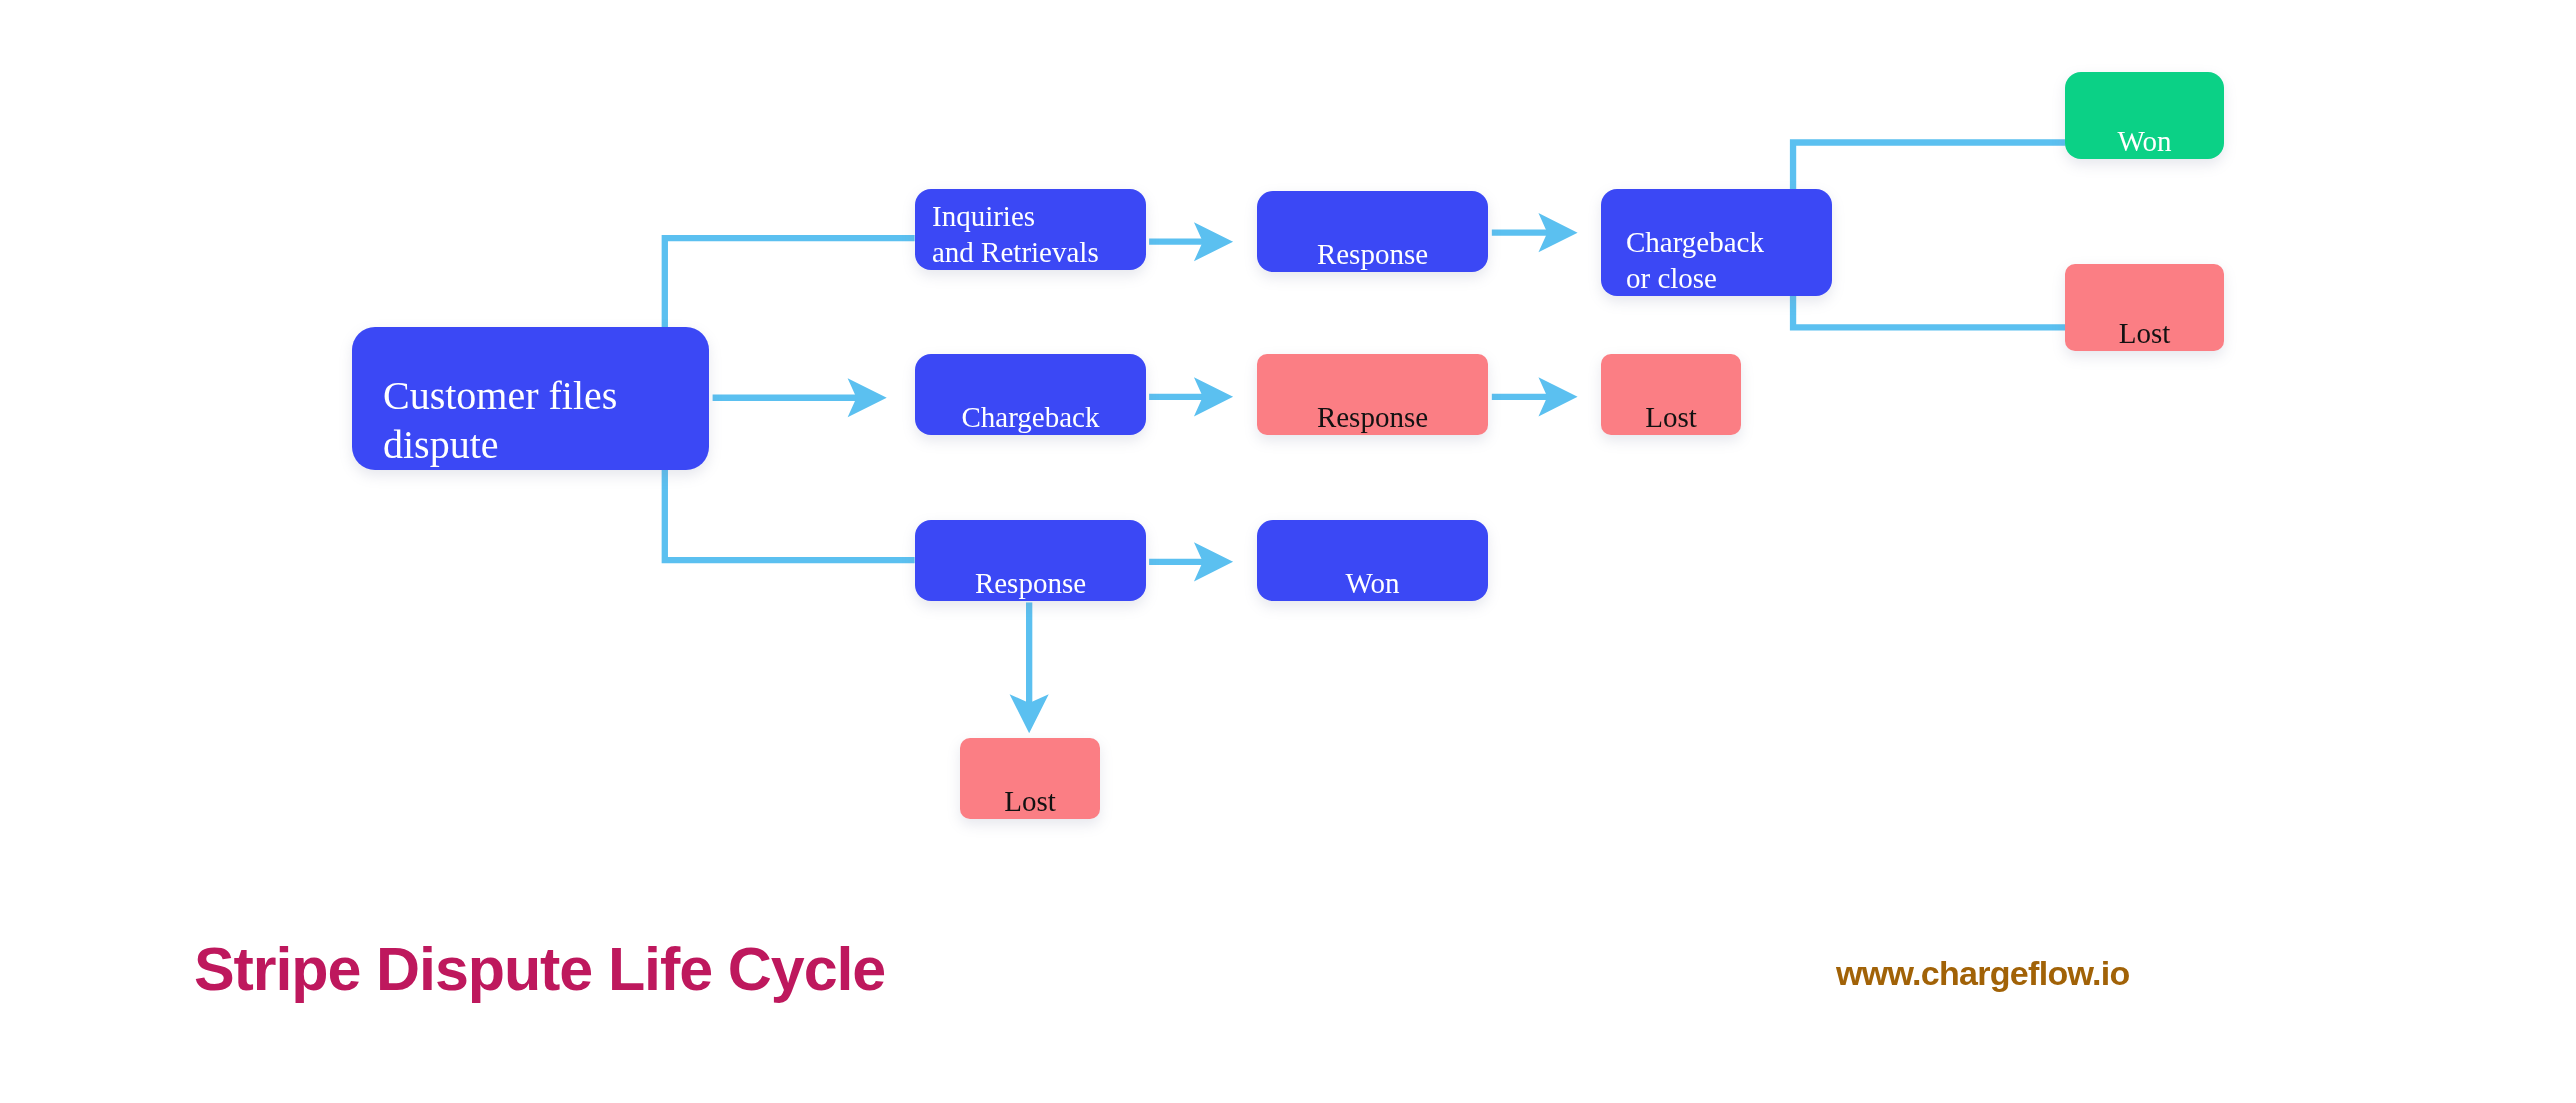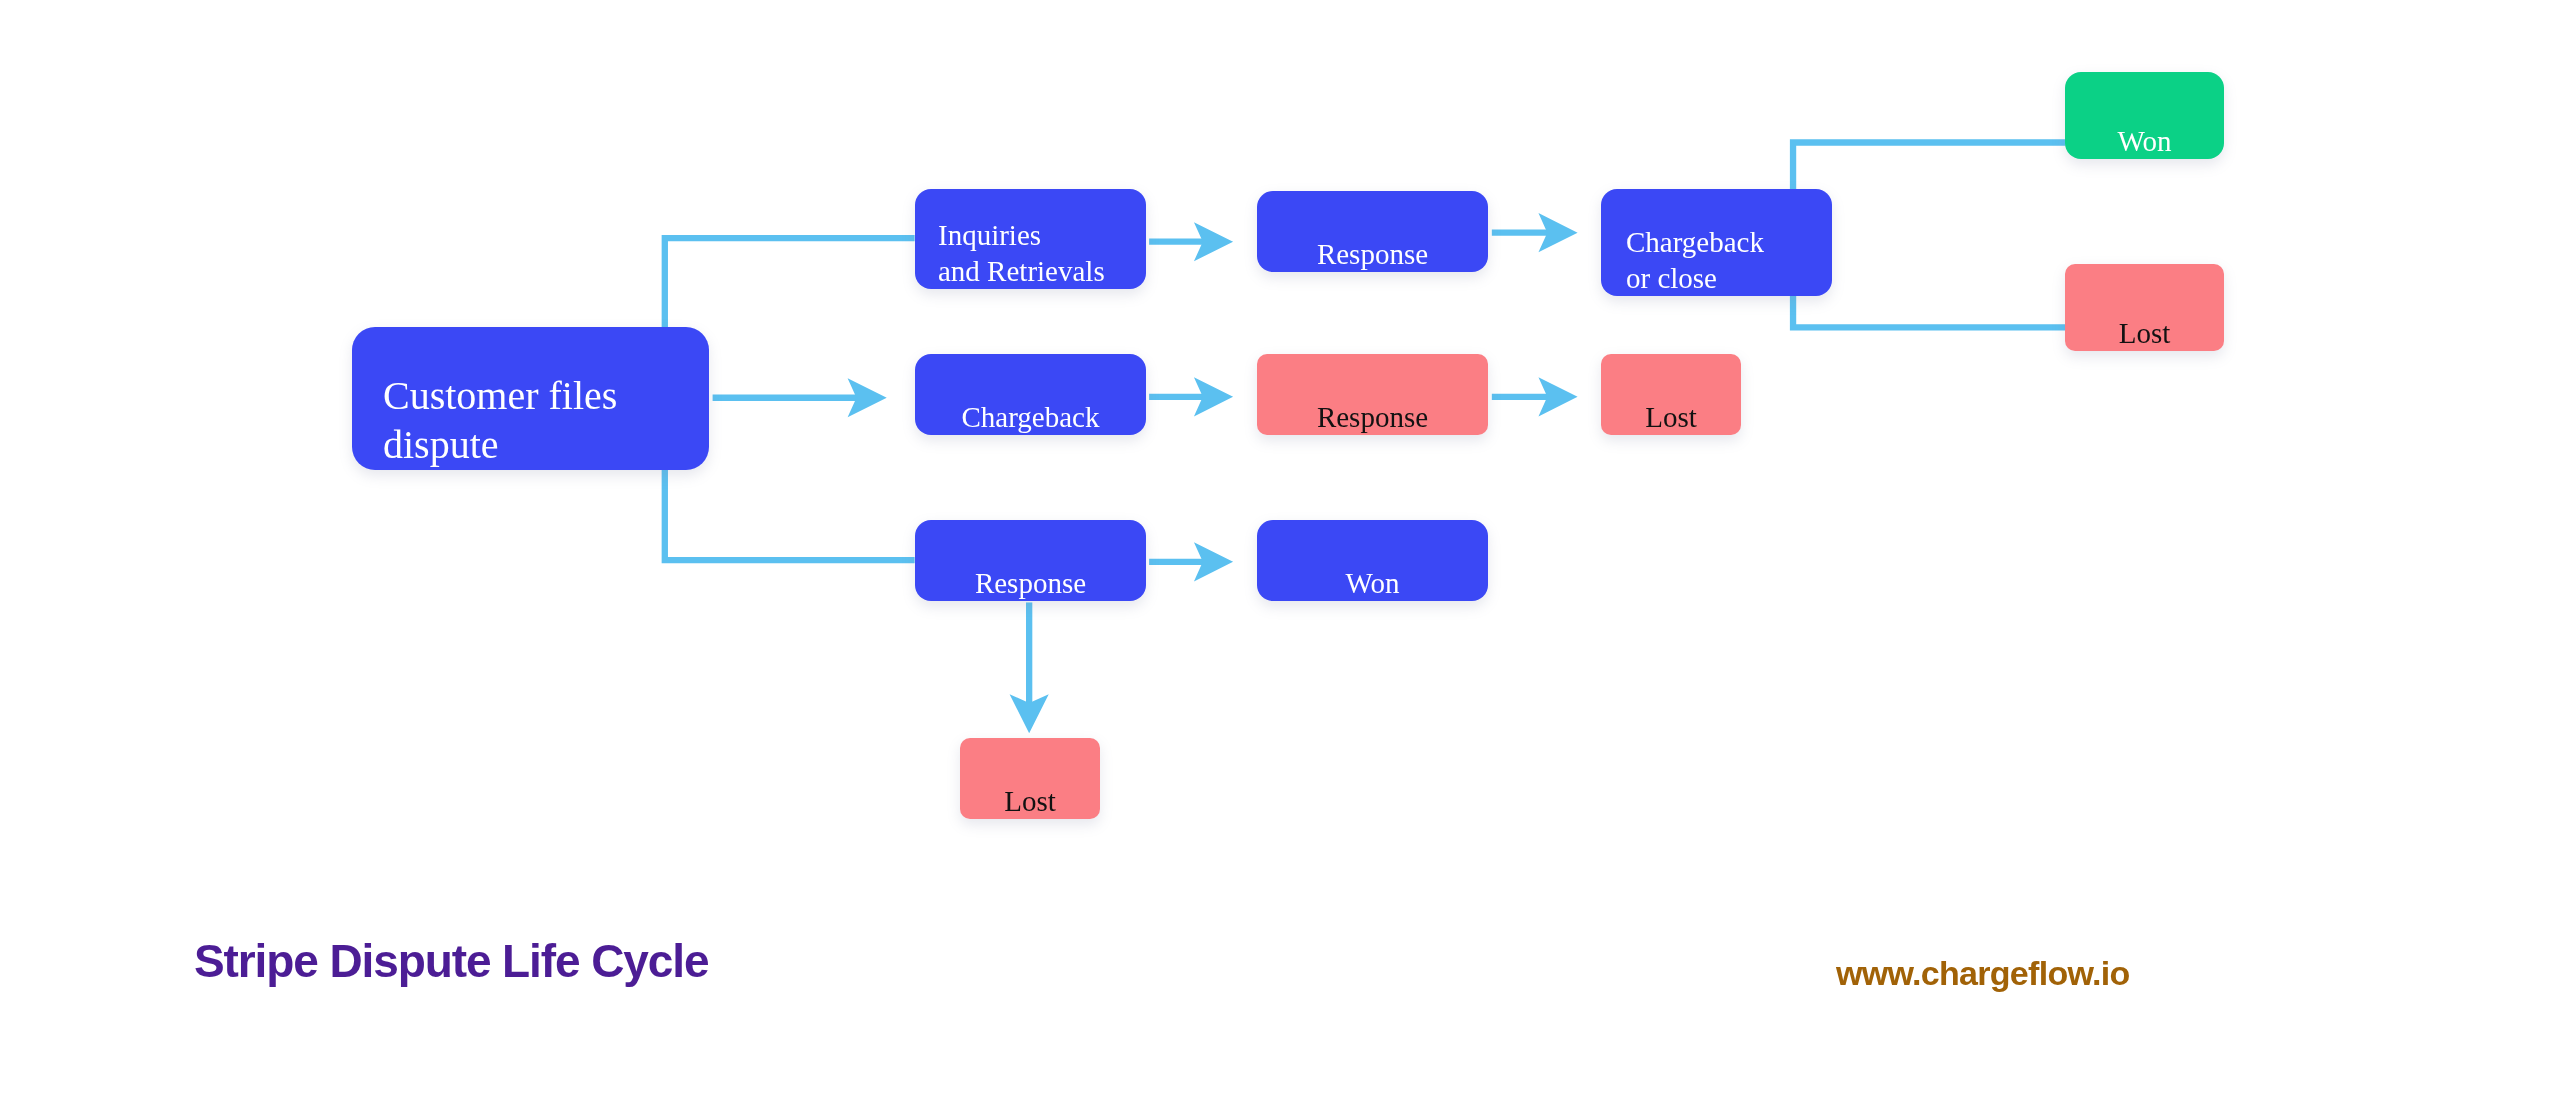--- a/index.html
+++ b/index.html
@@ -46,21 +46,21 @@
   .node.blue .label  { color: #ffffff; }
   .node.green .label { color: #ffffff; }
   .node.pink .label  { color: #121212; }
   .align-left   { text-align: left; }
   .align-center { text-align: center; }
 
   
   #node-customer-files-dispute { left: 352px;  top: 327px; width: 357px; height: 143px; padding: 0 31px; border-radius: 23px; }
   #node-customer-files-dispute .label { font-size: 40px; }
 
-  #node-inquiries-retrievals   { left: 915px; top: 189px; width: 231px; height: 100px; padding: 0 23px; }
+  #node-inquiries-retrievals   { left: 915px; top: 189px; width: 231px; height: 81px; padding: 0 17px; }
   #node-inquiries-retrievals .label { font-size: 29px; }
 
   #node-response-top           { left: 1257px; top: 191px; width: 231px; height: 81px; padding: 0 20px; }
   #node-response-top .label { font-size: 29px; }
 
   #node-chargeback-or-close    { left: 1601px; top: 189px; width: 231px; height: 107px; padding: 0 25px; }
   #node-chargeback-or-close .label { font-size: 29px; }
 
   #node-won-right              { left: 2065px; top: 72px;  width: 159px; height: 87px; padding: 0 12.6px; }
   #node-won-right .label { font-size: 29px; }
@@ -84,24 +84,24 @@
   #node-won-bottom .label { font-size: 29px; }
 
   #node-lost-bottom            { left: 960px; top: 738px; width: 140px; height: 81px; padding: 0 12.6px; }
   #node-lost-bottom .label { font-size: 29px; }
 
   
   #diagram-title {
     position: absolute;
     left: 194px;
     top: 934px;
-    font-size: 46px;
+    font-size: 61px;
     font-weight: bold;
     letter-spacing: -1.1px;
-    color: #4c1d95;
+    color: #be185d;
     white-space: nowrap;
   }
   #site-url {
     position: absolute;
     left: 1836px;
     top: 954px;
     font-size: 34px;
     font-weight: bold;
     letter-spacing: -0.7px;
     color: #a16207;

